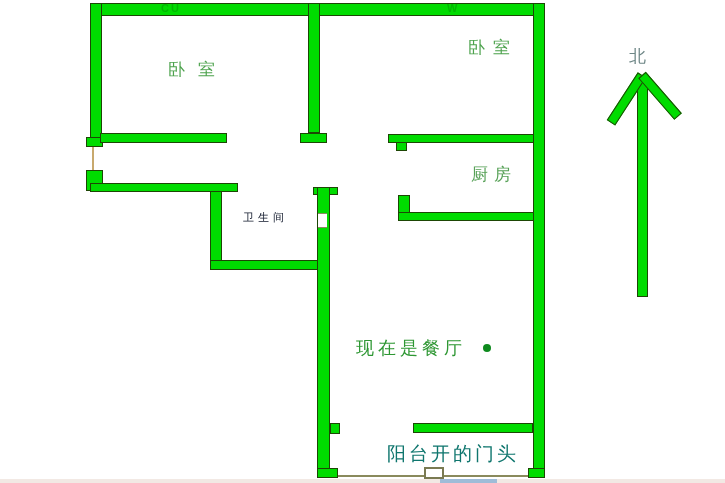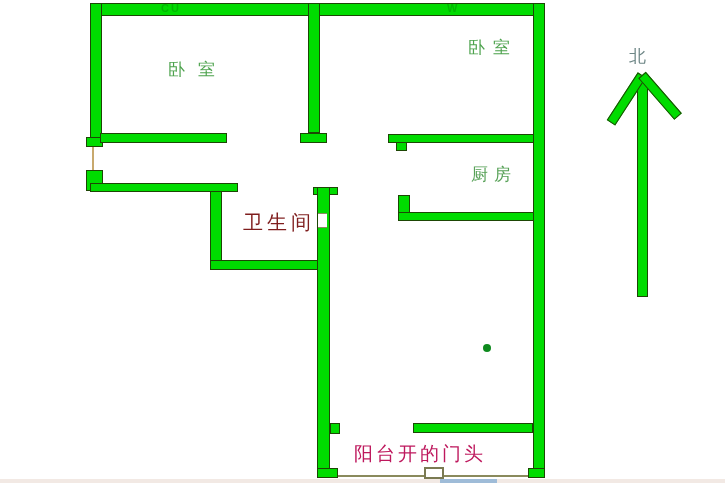--- a/index.html
+++ b/index.html
@@ -16,23 +16,23 @@
   .tanline{position:absolute;background:#c8a96e;}
   
   .notch{position:absolute;background:#ffffff;border-top:1px solid #8a8a60;border-bottom:1px solid #8a8a60;box-sizing:border-box;}
   
   .door-square{position:absolute;background:#ffffff;border:2px solid #7a7a52;box-sizing:border-box;}
   
   .lbl{position:absolute;white-space:nowrap;line-height:1;}
   .lbl-bed1{left:168px;top:61px;font-size:17px;letter-spacing:13px;color:#4ea34e;}
   .lbl-bed2{left:468px;top:39px;font-size:17px;letter-spacing:8px;color:#4ea34e;}
   .lbl-kitchen{left:471px;top:166px;font-size:17px;letter-spacing:6px;color:#55a055;}
-  .lbl-bath{left:243px;top:212px;font-size:20px;letter-spacing:4px;color:#7f1d1d;}
+  .lbl-bath{left:243px;top:212px;font-size:11px;letter-spacing:4px;color:#0f172a;}
   .lbl-dining{left:356px;top:339px;font-size:18px;letter-spacing:4px;color:#2e9733;}
-  .lbl-balcony{left:354px;top:444px;font-size:19px;letter-spacing:3px;color:#be185d;}
+  .lbl-balcony{left:387px;top:444px;font-size:19px;letter-spacing:3px;color:#0f766e;}
   .lbl-north{left:629px;top:48px;font-size:17px;letter-spacing:1px;color:#6f8787;}
   .dining-dot{position:absolute;left:483px;top:344px;width:8px;height:8px;border-radius:50%;background:#0e8a1e;}
   
   .arrow-part{position:absolute;background:#00dc00;border:1px solid #1d4605;box-sizing:border-box;}
   .arrow-shaft{left:637px;top:76px;width:11px;height:221px;}
   .wing{width:10px;height:57px;left:637px;top:75px;transform-origin:50% 0;}
   .wing-left{transform:rotate(33deg);}
   .wing-right{transform:rotate(-41deg);height:55px;}
   
   .wm{position:absolute;top:2px;font-size:11px;font-weight:bold;color:#009a00;opacity:.55;letter-spacing:2px;margin-left:24px;}
@@ -79,20 +79,21 @@
   <div class="wall" style="left:413px;top:423px;width:120px;height:10px;"></div>
 
   <div class="thinline" style="left:338px;top:475px;width:86px;height:2px;"></div>
   <div class="thinline" style="left:444px;top:475px;width:84px;height:2px;"></div>
   <div class="door-square" style="left:424px;top:467px;width:20px;height:12px;"></div>
 
   <div class="lbl lbl-bed1">卧室</div>
   <div class="lbl lbl-bed2">卧室</div>
   <div class="lbl lbl-kitchen">厨房</div>
   <div class="lbl lbl-bath">卫生间</div>
+  <div class="lbl lbl-dining">现在是餐厅</div>
   <div class="dining-dot"></div>
   <div class="lbl lbl-balcony">阳台开的门头</div>
 
   <div class="lbl lbl-north">北</div>
   <div class="arrow-part arrow-shaft"></div>
   <div class="arrow-part wing wing-left"></div>
   <div class="arrow-part wing wing-right"></div>
 
   <div class="wm wm1">CU</div>
   <div class="wm wm2">W</div>

